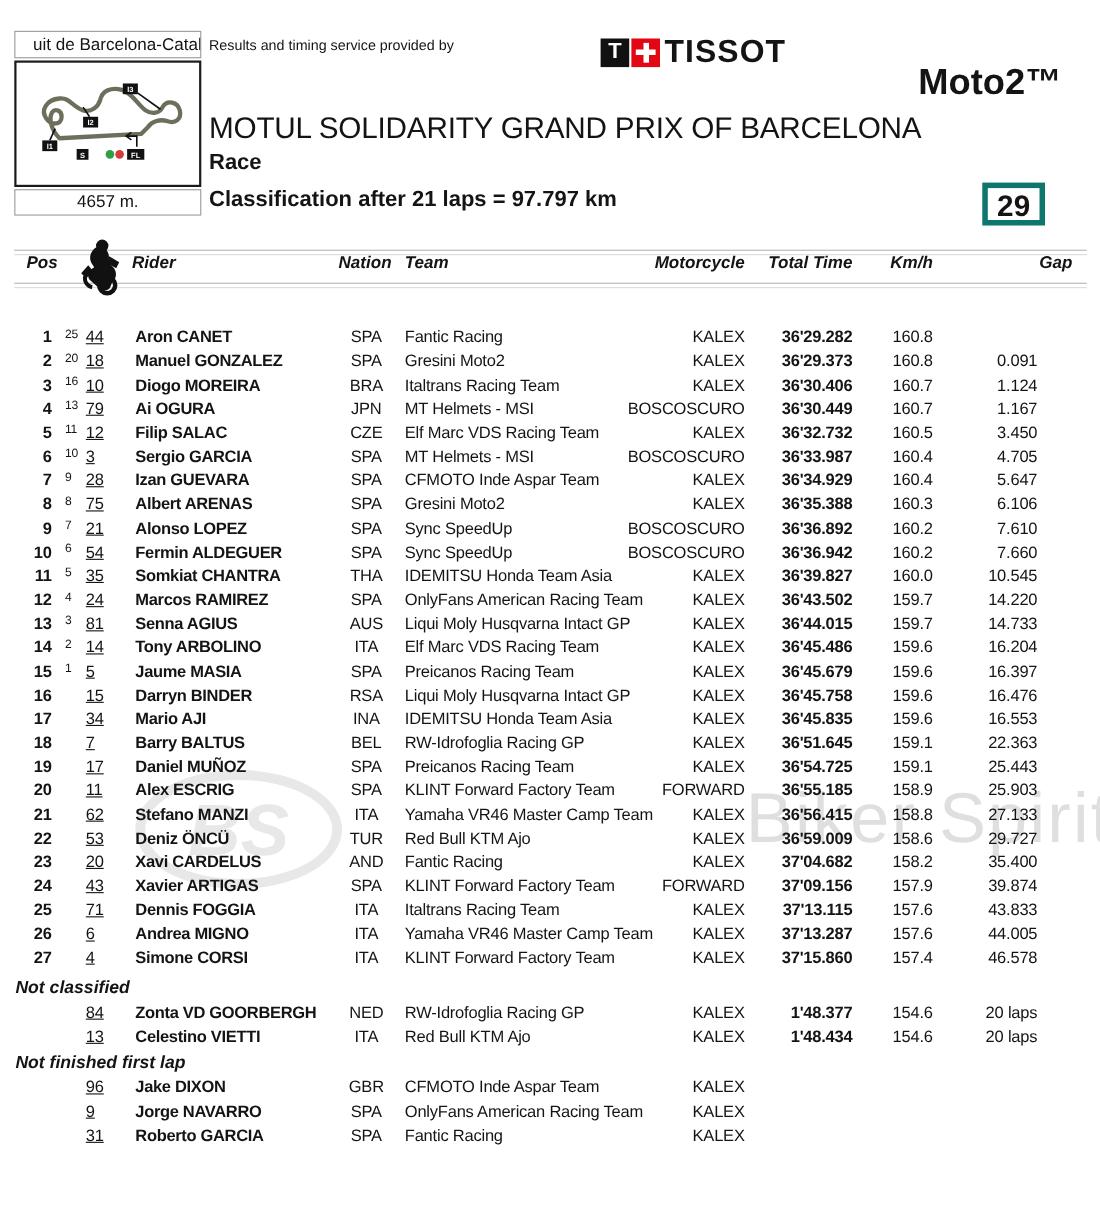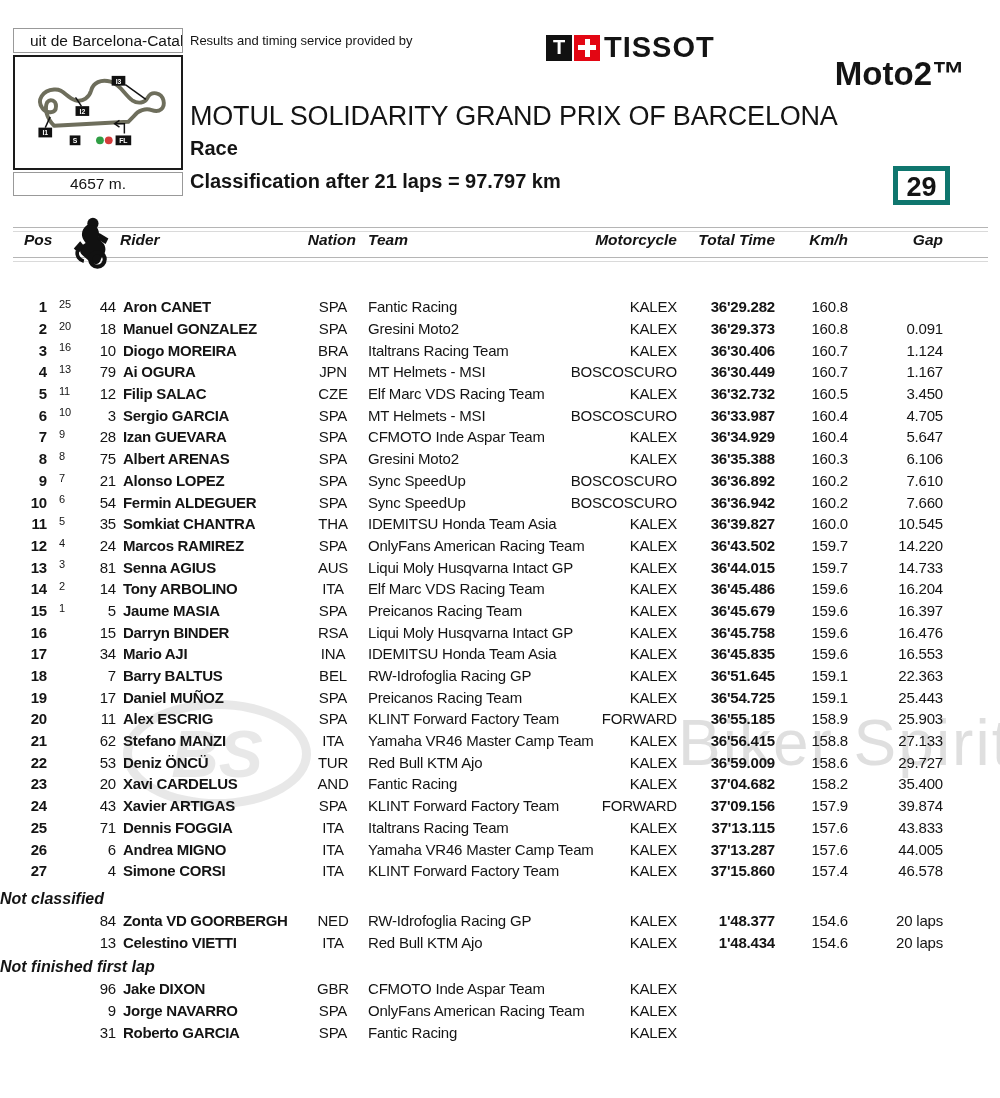--- a/index.html
+++ b/index.html
@@ -33,38 +33,38 @@
         font-style:italic;font-weight:bold;font-size:66px;color:rgba(150,150,150,.22);z-index:0;}
   #wm-text{left:678px;top:706px;font-size:64px;color:rgba(150,150,150,.30);letter-spacing:2px;z-index:0;white-space:nowrap;}
   
   .rule{position:absolute;left:13px;right:12px;height:2.5px;border-top:1px solid #b5b5b5;border-bottom:1px solid #dadada;}
   #rule-top{top:227px;} #rule-bottom{top:257px;}
   #thead{position:absolute;top:231px;left:0;width:1000px;height:26px;font-style:italic;font-weight:bold;font-size:15.5px;z-index:1;}
   #thead span{position:absolute;white-space:nowrap;}
   #th-pos{left:24px;} #th-rider{left:120px;} #th-nation{left:282px;width:74px;text-align:right;}
   #th-team{left:368px;} #th-moto{left:567px;width:110px;text-align:right;}
   #th-time{left:677px;width:98px;text-align:right;} #th-kmh{left:775px;width:73px;text-align:right;}
-  #th-gap{left:848px;width:95px;text-align:right;}
+  #th-gap{left:848px;width:95px;text-align:right;padding-left:32px;}
   #rider-icon{position:absolute;left:72px;top:-16px;z-index:2;}
   
   #table-body{position:absolute;top:296px;left:0;width:1000px;z-index:1;}
   .row{display:flex;height:21.7px;align-items:center;font-size:15px;white-space:nowrap;
        padding-left:12px;letter-spacing:-0.2px;}
   .cell{flex:none;box-sizing:border-box;}
   .c-pos{width:35px;text-align:right;font-weight:bold;}
   .c-pts{width:31px;padding-left:12px;font-size:11px;align-self:flex-start;line-height:14px;padding-top:1px;}
-  .c-num{width:38px;text-align:right;}
+  .c-num{width:38px;text-decoration:underline;}
   .c-rider{width:194px;padding-left:7px;font-weight:bold;letter-spacing:-0.3px;}
   .c-nation{width:46px;text-align:center;}
   .c-team{width:211px;padding-left:12px;}
   .c-moto{width:110px;text-align:right;}
   .c-time{width:98px;text-align:right;font-weight:bold;}
   .c-kmh{width:73px;text-align:right;}
   .c-gap{width:95px;text-align:right;}
-  .section-label{font-style:italic;font-weight:bold;font-size:16px;
+  .section-label{font-style:italic;font-weight:bold;font-size:16px;padding-left:14px;
        height:22px;line-height:22px;margin-top:6px;}
   #nf-label{margin-top:3px;}
 </style>
 </head>
 <body>
 
 <div id="page">
 
   <div class="abs" id="wm-badge">BS</div>
   <div class="abs" id="wm-text">Biker Spirit</div>

